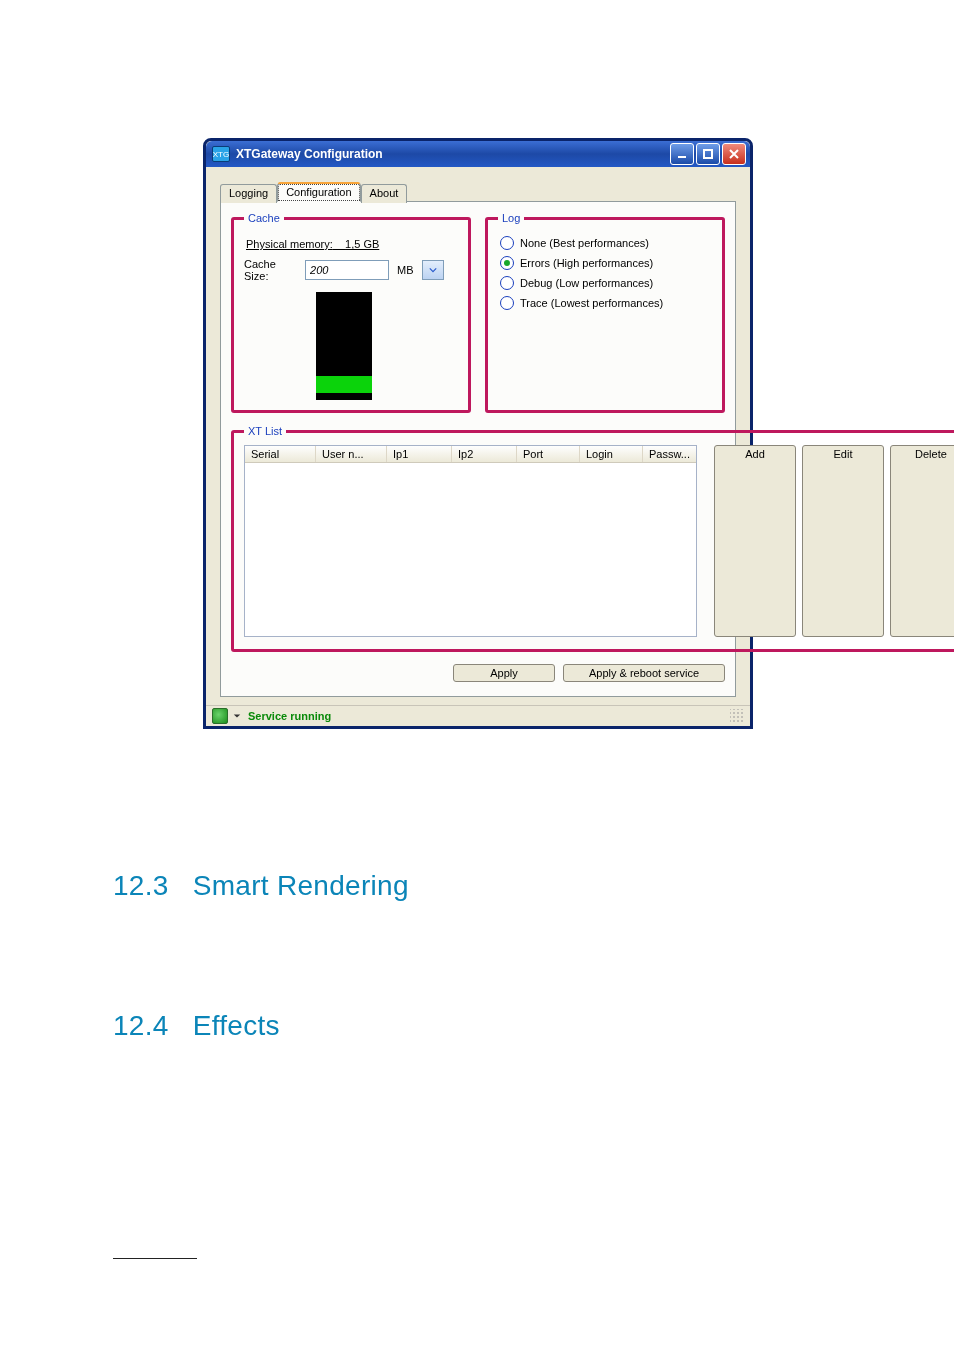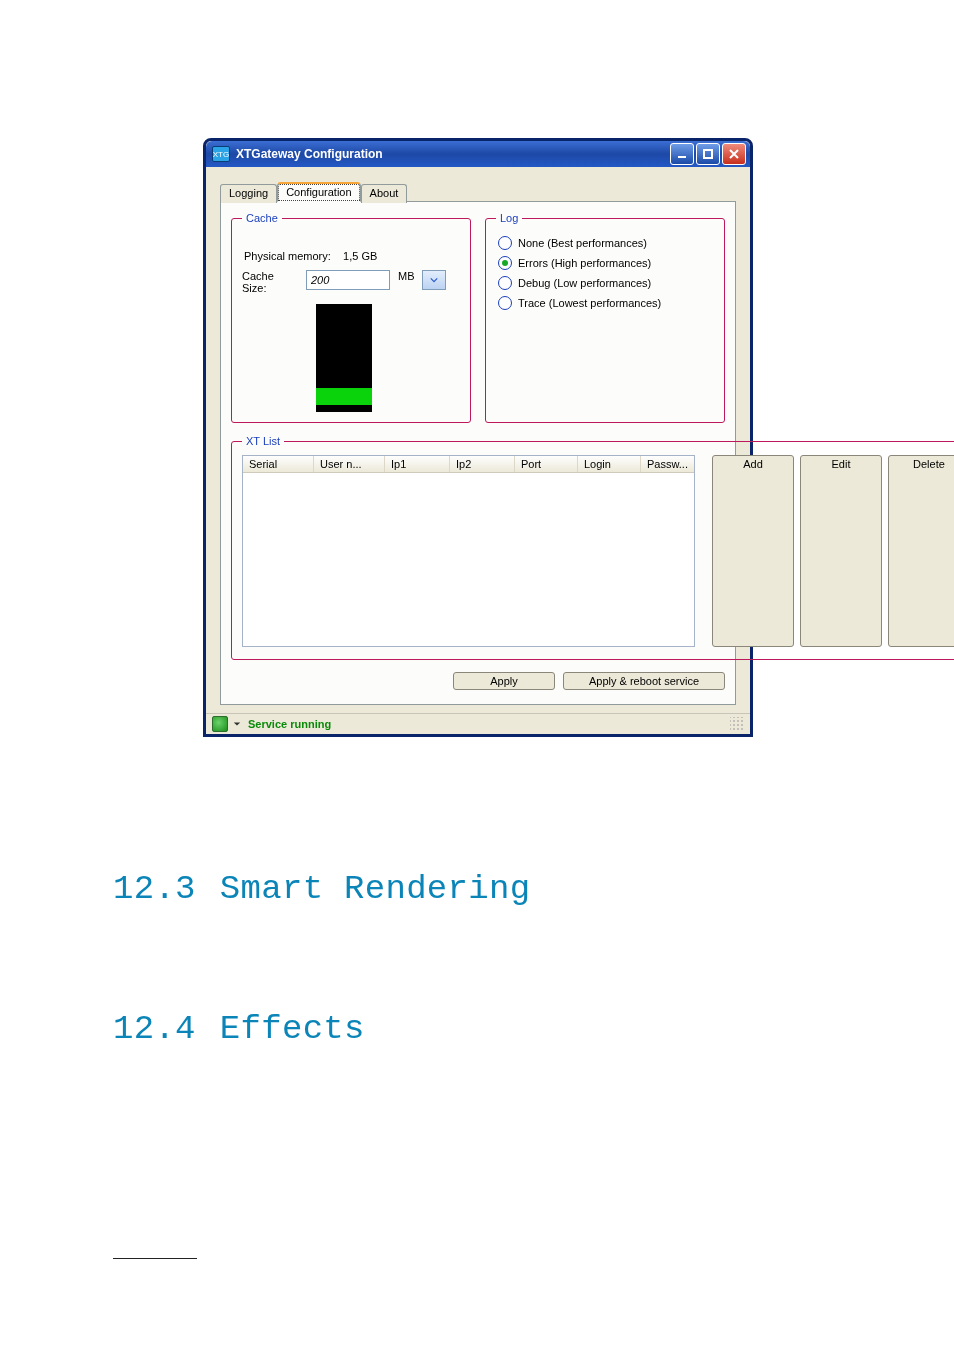--- a/index.html
+++ b/index.html
@@ -121,32 +121,32 @@
     border-radius: 2px 2px 0 0;
   }
 
   .tab-page {
     border: 1px solid #919b9c;
     background: #fcfcfa;
     padding: 10px 10px 14px 10px;
   }
 
   fieldset {
-    border: 1px solid #be185d;
+    border: 3px solid #be185d;
     border-radius: 3px;
     padding: 8px 24px 10px 10px;
     margin: 0;
   }
   legend { color: #1a3fbd; font-size: 11px; padding: 0 4px; }
 
   .top-row { display: flex; gap: 14px; }
   .top-row fieldset { flex: 1 1 0; }
 
-  .cache-line1 { font-size: 11px; margin: 18px 0 8px 2px; }
-  .cache-line2 { display: flex; gap: 6px; font-size: 11px; }
+  .cache-line1 { font-size: 11px; margin: 6px 0 8px 2px; text-decoration: underline; }
+  .cache-line2 { display: flex; align-items: center; gap: 6px; font-size: 11px; }
   .cache-input {
     width: 74px; height: 18px;
     border: 1px solid #7f9db9;
     font-size: 11px; padding: 0 4px;
     background: #fff;
     font-style: italic;
   }
   .cache-unit { margin-left: 2px; }
   .combo {
     width: 22px; height: 18px;
@@ -234,23 +234,23 @@
   .grip { margin-left:auto; width:14px; height:14px; opacity:.5;
     background:
       radial-gradient(#999 1px, transparent 1px) 10px 10px/4px 4px,
       radial-gradient(#999 1px, transparent 1px) 6px 10px/4px 4px,
       radial-gradient(#999 1px, transparent 1px) 10px 6px/4px 4px;
   }
 
   
   .section {
     position: absolute;
-    font-family: Liberation Mono, monospace;
+    font-family: Liberation Sans, sans-serif;
     color: #0b85b8;
-    font-size: 34px;
+    font-size: 28px;
     letter-spacing: .3px;
   }
   .section .num { margin-right: 24px; }
   .sec1 { left: 113px; top: 870px; }
   .sec2 { left: 113px; top: 1010px; }
 
   
   .page-rule {
     position: absolute;
     left: 113px;

